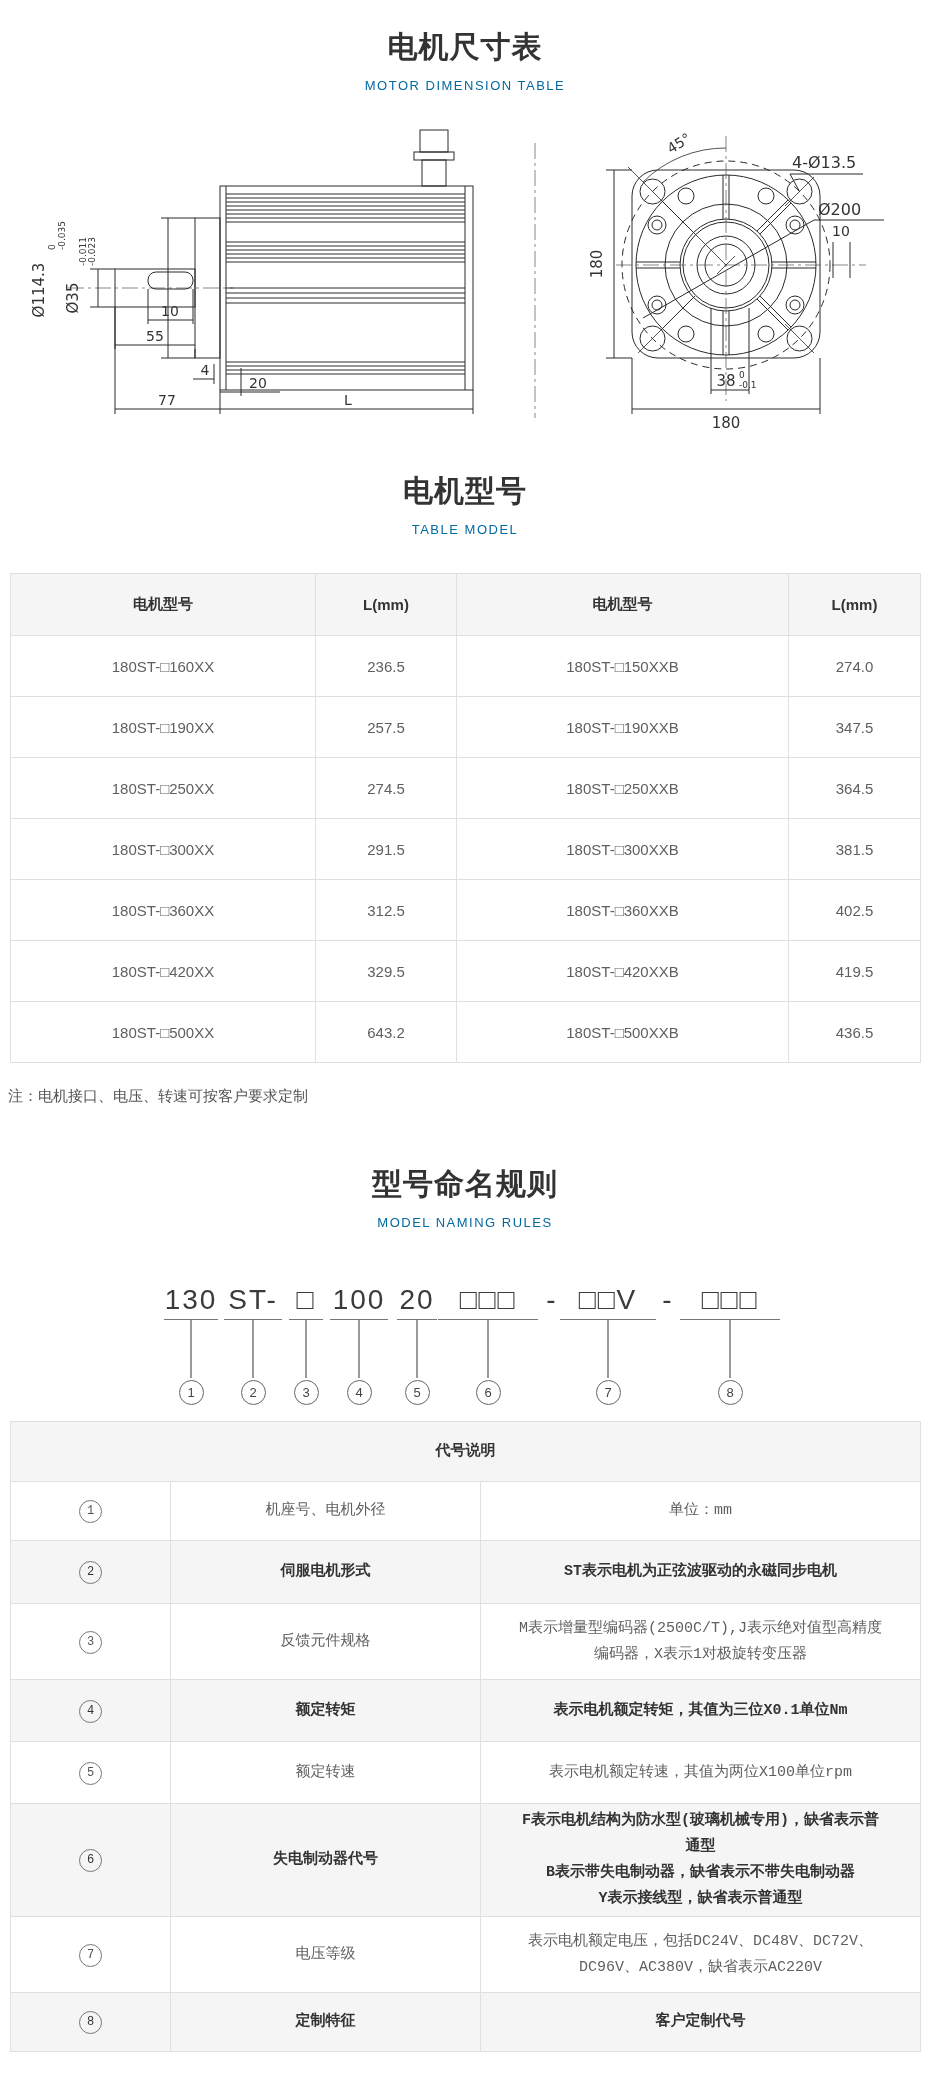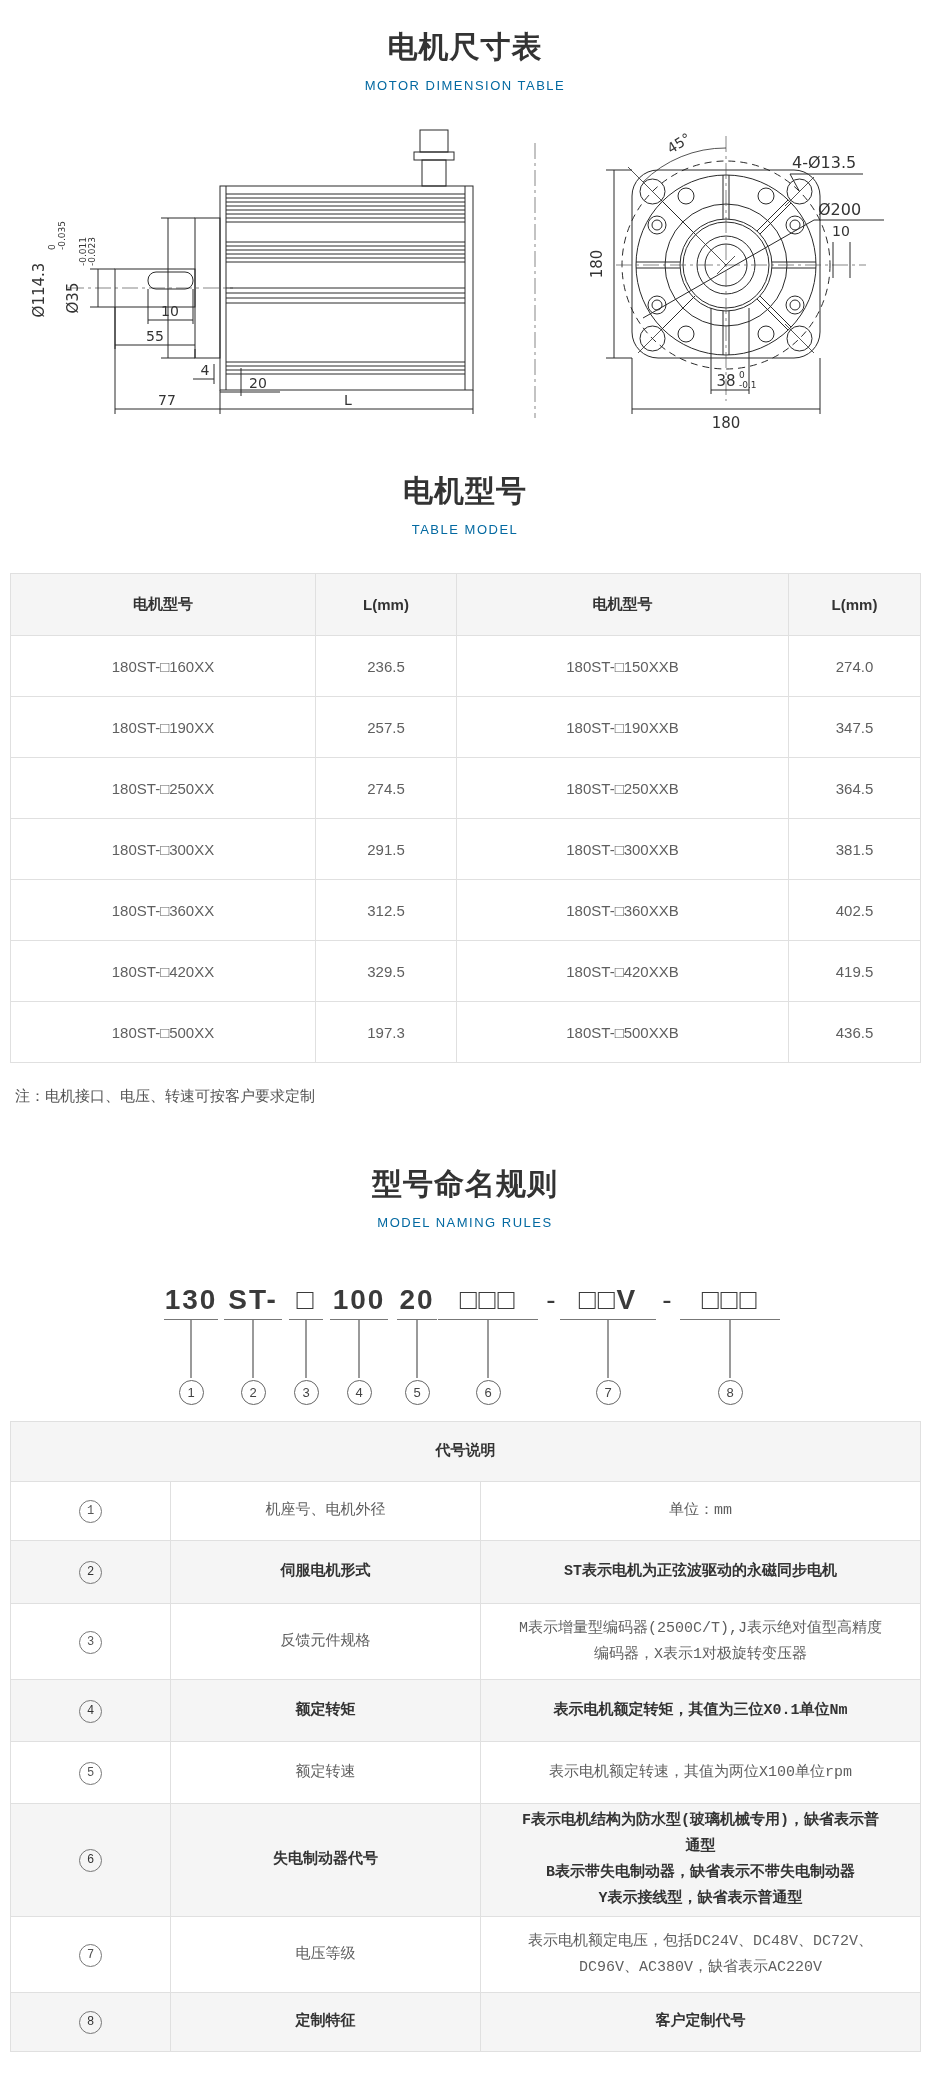--- a/index.html
+++ b/index.html
@@ -19,25 +19,25 @@
   svg text{fill:#333;stroke:none;font-family:"DejaVu Sans",sans-serif;font-size:14px;}
   svg text.big{font-size:15px;}
   svg text.tol{font-size:9px;}
   svg text.lbl{font-size:16px;}
   
   table{position:absolute;border-collapse:collapse;table-layout:fixed;background:#fff;}
   td,th{border:1px solid #e0e0e0;text-align:center;vertical-align:middle;
         font-size:15px;color:#5f5f5f;font-weight:normal;padding:0;}
   .mtable th{background:#f5f5f5;color:#333;font-weight:bold;}
   
-  .note{position:absolute;left:15px;font-size:15px;color:#555;}
+  .note{position:absolute;left:8px;font-size:15px;color:#555;}
   
   .diagram{position:absolute;left:0;top:1283px;width:930px;height:130px;}
   .seg{position:absolute;top:0;display:flex;flex-direction:column;align-items:center;transform:translateX(-50%);}
-  .seg-label{font-size:28px;line-height:34px;color:#3a3a3a;letter-spacing:2px;white-space:nowrap;font-weight:700;}
+  .seg-label{font-size:28px;line-height:34px;color:#3a3a3a;letter-spacing:2px;white-space:nowrap;font-weight:400;}
   .seg-line{height:0;border-top:1.5px solid #777;margin-top:2px;}
   .seg-v{width:1.5px;height:58px;background:#9a9a9a;margin-top:0;}
   .seg-circ{margin-top:2px;width:23px;height:23px;border:1.4px solid #666;border-radius:50%;
             font-size:13px;line-height:23px;text-align:center;color:#444;}
   .sep{position:absolute;top:0;font-size:28px;line-height:34px;color:#3a3a3a;transform:translateX(-50%);}
   
   .ctable td{line-height:26px;font-family:Liberation Mono, monospace;}
   .ctable .th-span{background:#f5f5f5;color:#333;font-weight:bold;font-size:15px;}
   .ctable tr.g td{background:#f5f5f5;color:#333;font-weight:bold;}
   .ctable .c-desc{padding:4px 34px;}
@@ -288,21 +288,21 @@
       <td>402.5</td>
     </tr>
     <tr style="height:61px">
       <td>180ST-□420XX</td>
       <td>329.5</td>
       <td>180ST-□420XXB</td>
       <td>419.5</td>
     </tr>
     <tr style="height:61px">
       <td>180ST-□500XX</td>
-      <td>197.3</td>
+      <td>643.2</td>
       <td>180ST-□500XXB</td>
       <td>436.5</td>
     </tr>
   </tbody>
     </table>
 
   <div class="note" style="top:1087px">注：电机接口、电压、转速可按客户要求定制</div>
 
   <div class="sec-title" style="top:1163px">
     <div class="cn">型号命名规则</div>

